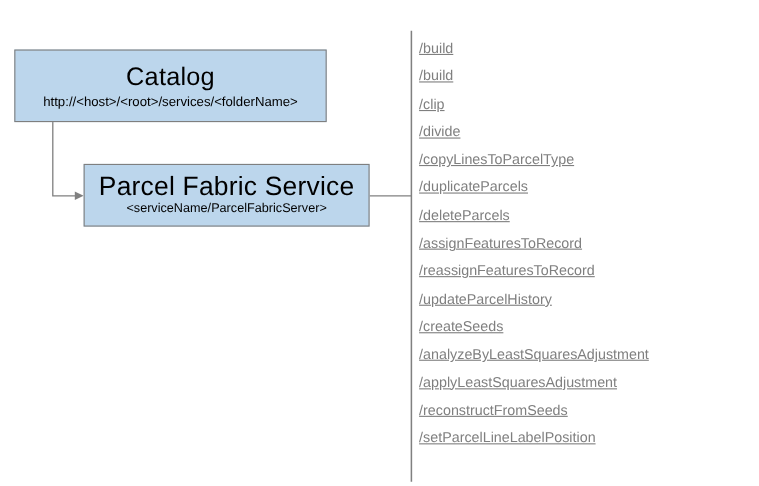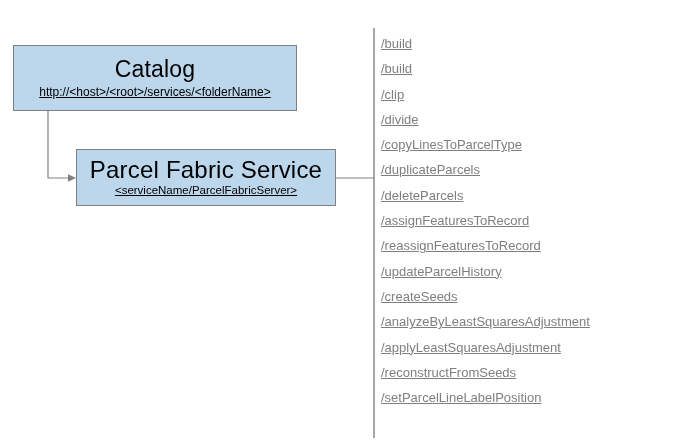--- a/index.html
+++ b/index.html
@@ -33,21 +33,20 @@
     font-size: 22px;
     line-height: 26px;
     font-weight: normal;
     letter-spacing: 0.2px;
   }
   .box-sub {
     color: #000000;
     font-size: 12px;
     line-height: 15px;
     margin-top: 3px;
-    text-decoration: underline;
   }
   #catalog-box {
     left: 13px;
     top: 45px;
     width: 284px;
     height: 66px;
   }
   #catalog-box .box-title {
     font-size: 23px;
   }

